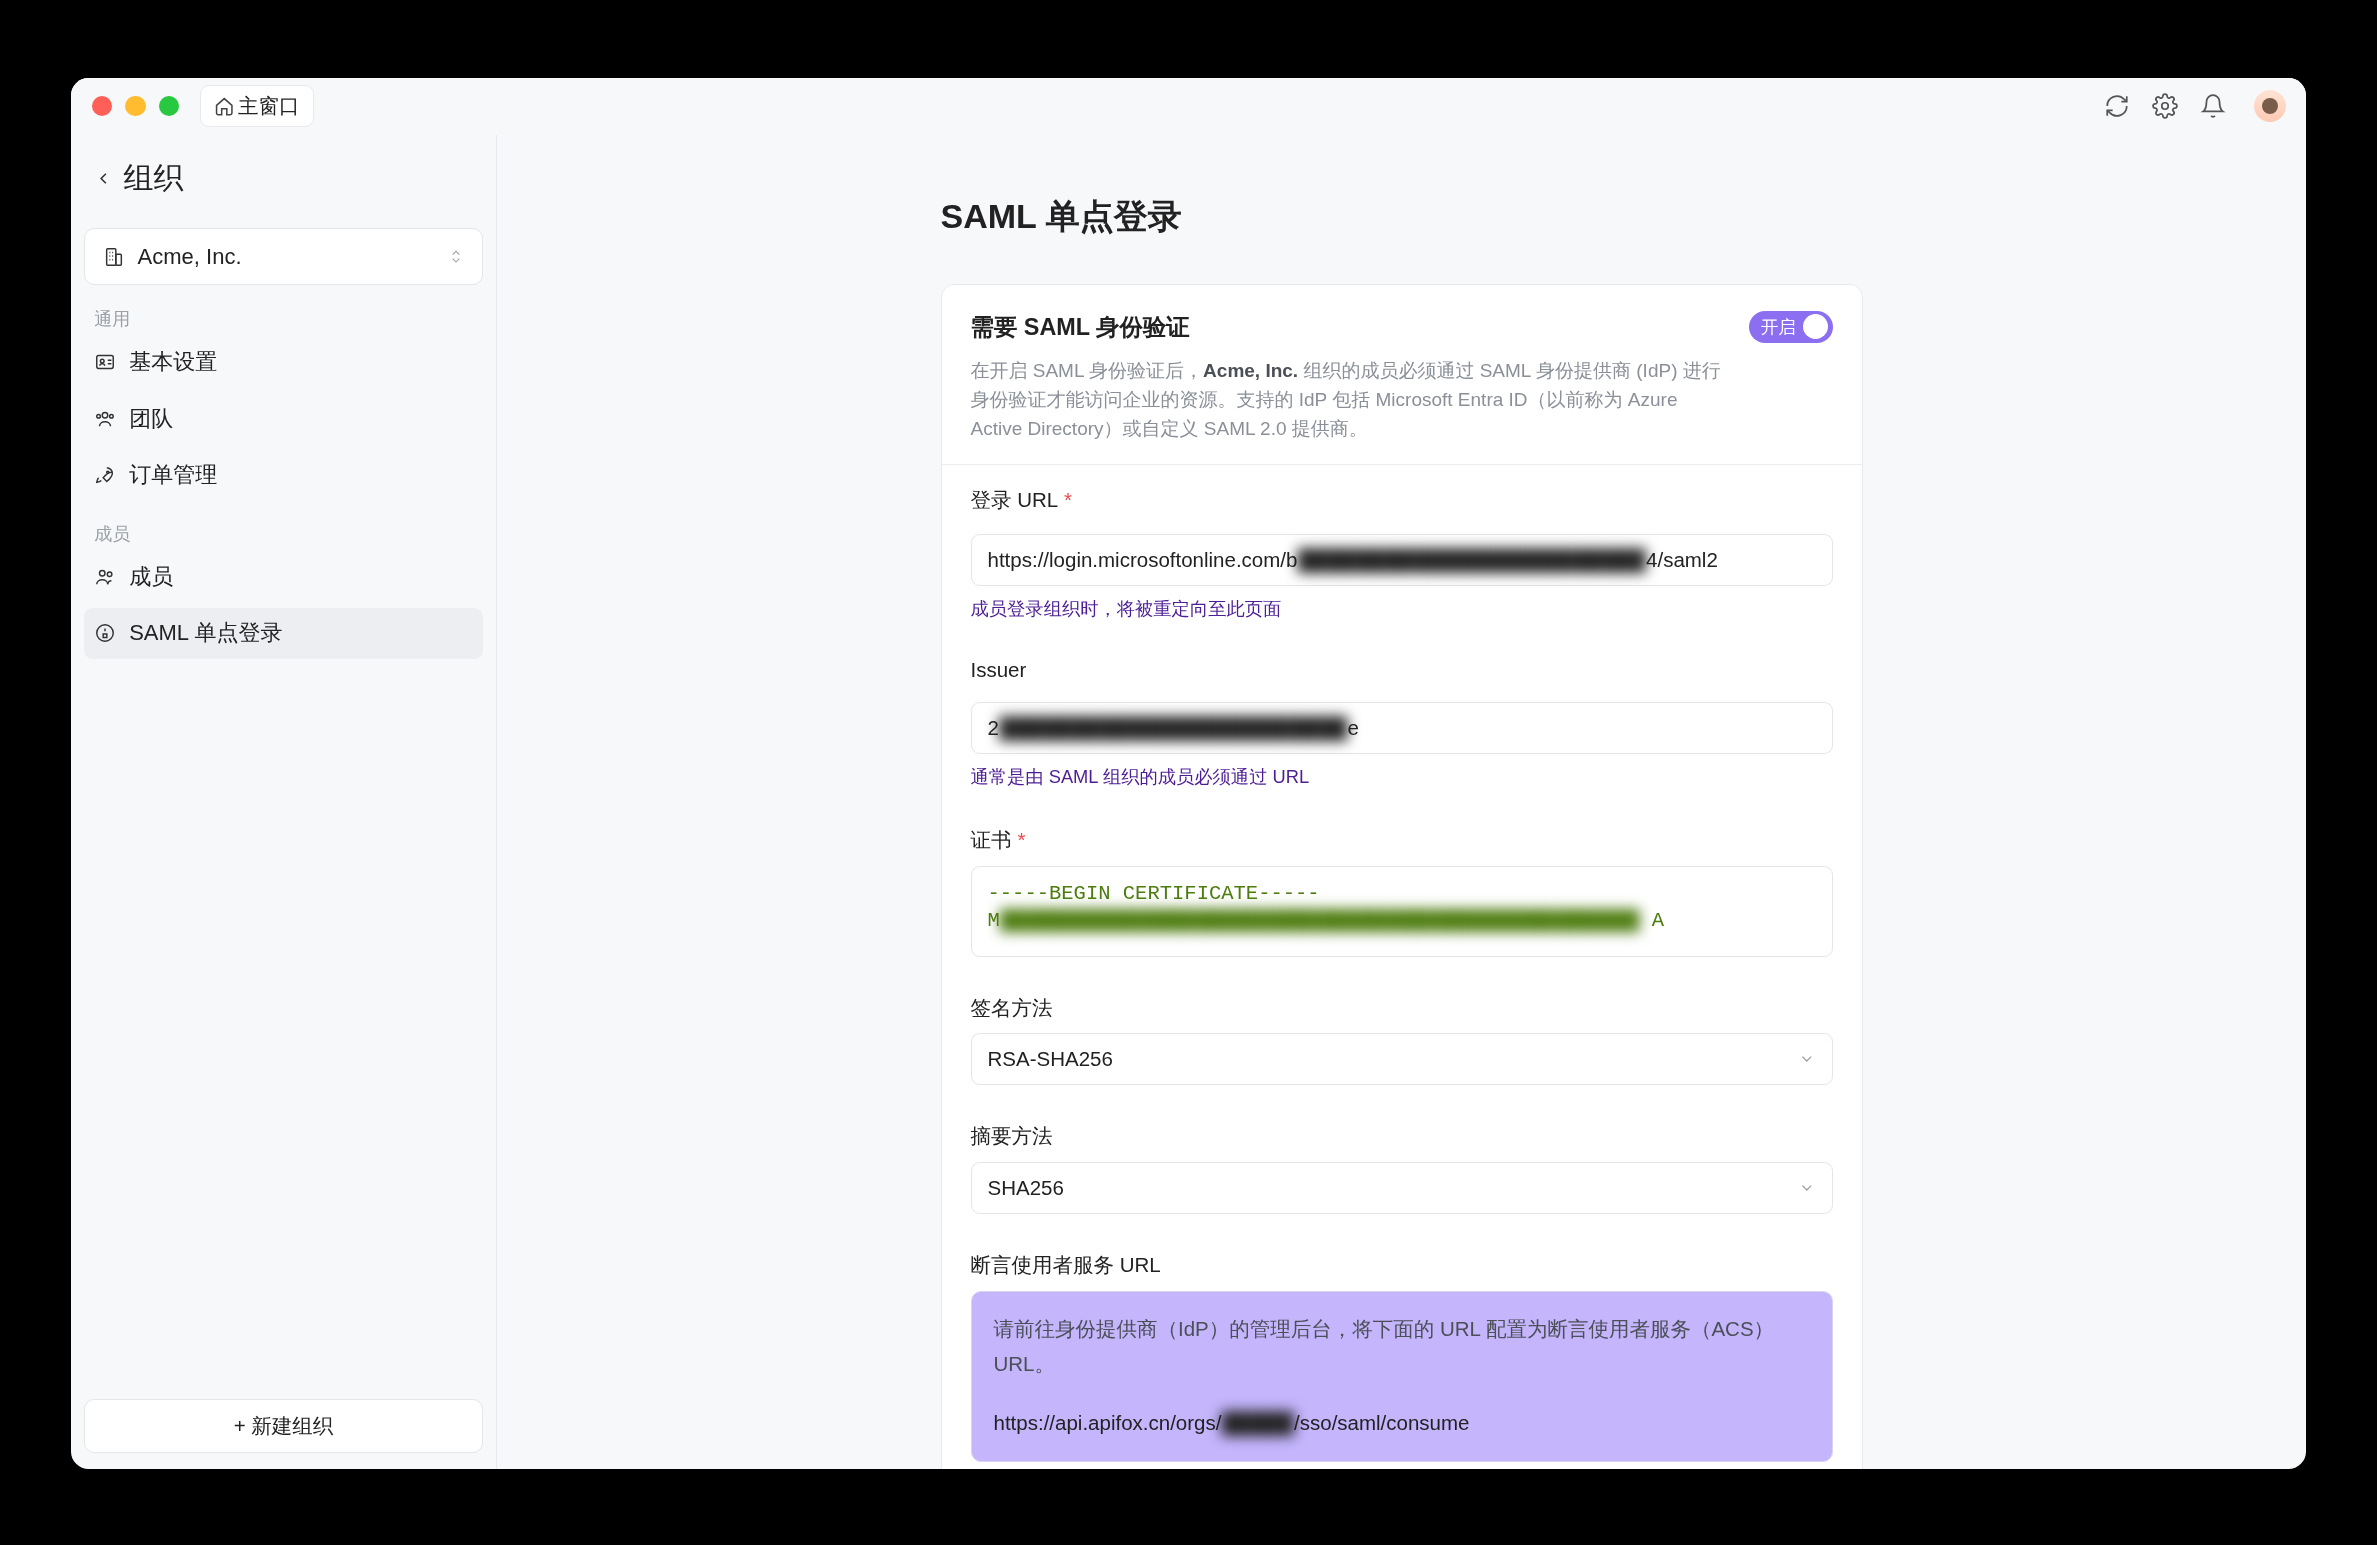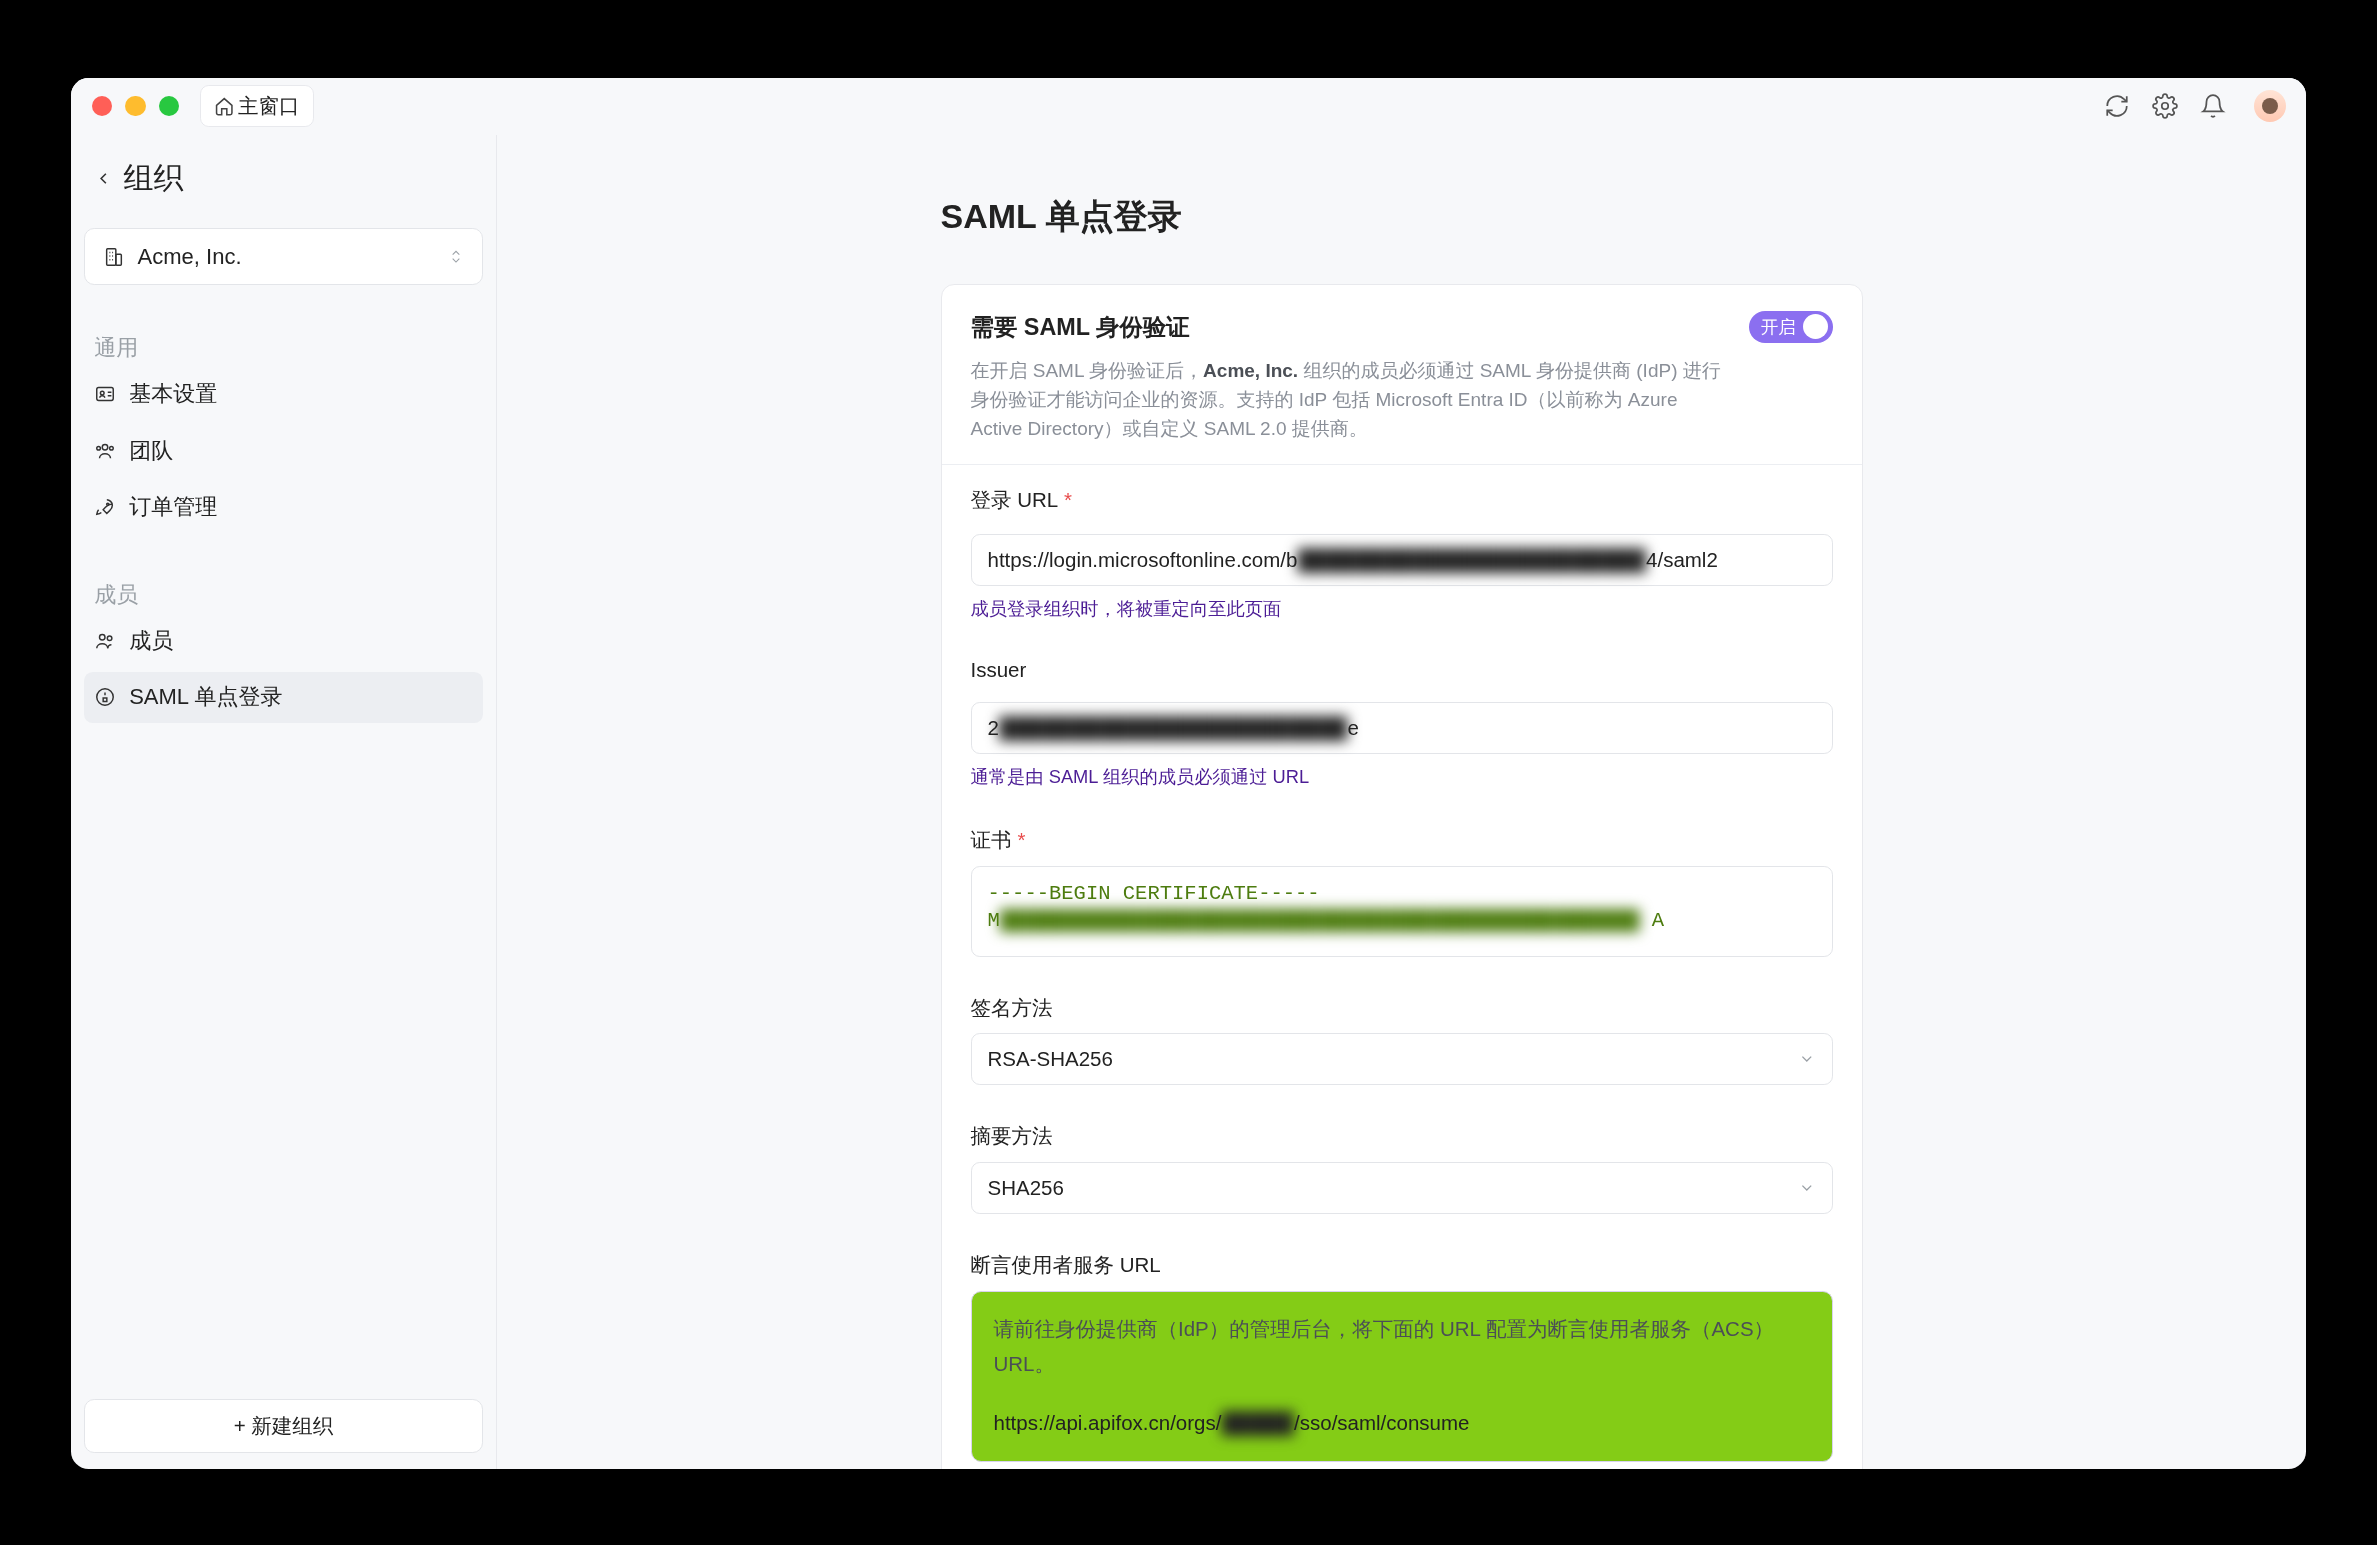--- a/index.html
+++ b/index.html
@@ -83,23 +83,23 @@
   padding: 14.6px 17.6px;
   display: flex; align-items: center; gap: 13px;
   background: #fff;
   cursor: pointer;
 }
 .org-select svg.org-ic { width: 22px; height: 22px; stroke: #333; fill: none; stroke-width: 1.6; }
 .org-select .org-name { font-size: 22px; color: #222; flex: 1; }
 .org-select svg.upd { width: 16px; height: 23.4px; stroke: #9aa0a6; fill: none; stroke-width: 1.6; }
 
 .side-section-label {
-  margin-top: 48px;
+  margin-top: 22px;
   padding: 0 10.2px;
-  font-size: 22px;
+  font-size: 18px;
   color: #9aa0a6;
 }
 .side-item {
   margin-top: 5.9px;
   display: flex; align-items: center; gap: 13px;
   padding: 10.2px 10.2px;
   border-radius: 8.8px;
   font-size: 22px; color: #222;
   cursor: pointer;
 }
@@ -206,21 +206,21 @@
   color: #222;
   background: #fff;
   display: flex; align-items: center; justify-content: space-between;
   cursor: pointer;
 }
 .field-select svg { width: 17.6px; height: 17.6px; stroke: #9aa0a6; fill: none; stroke-width: 1.8; }
 
 .info-box {
   margin-top: 11.7px;
   border: 0.7px solid #d8d3ef;
-  background: #84cc16;
+  background: #c4b5fd;
   border-radius: 10.2px;
   padding: 20.5px 22px;
   font-size: 20.5px;
   color: #4b4f56;
   line-height: 1.7;
 }
 .info-box .url { margin-top: 24px; color: #222; word-break: break-all; }
 
 .field-gap-lg { margin-top: 37px; }
 

